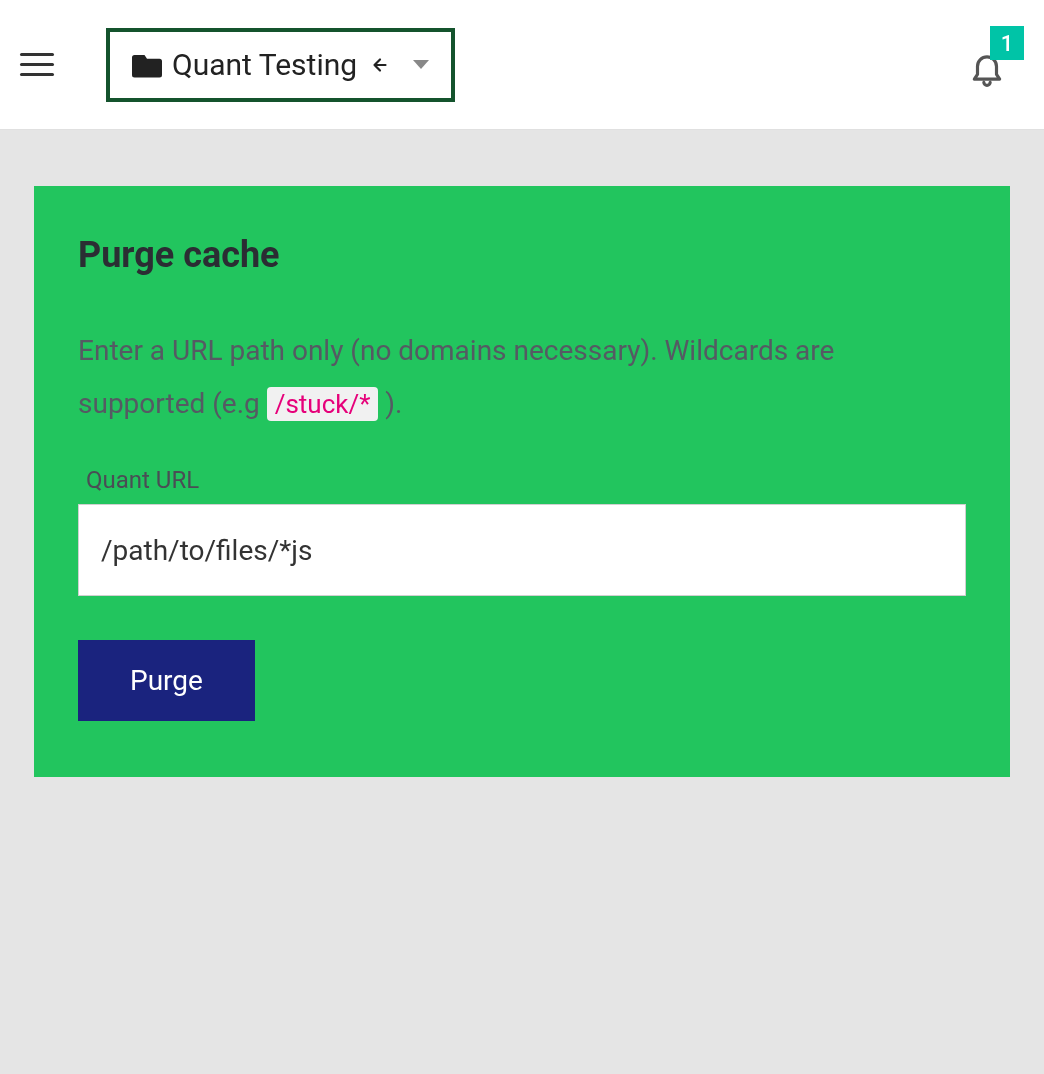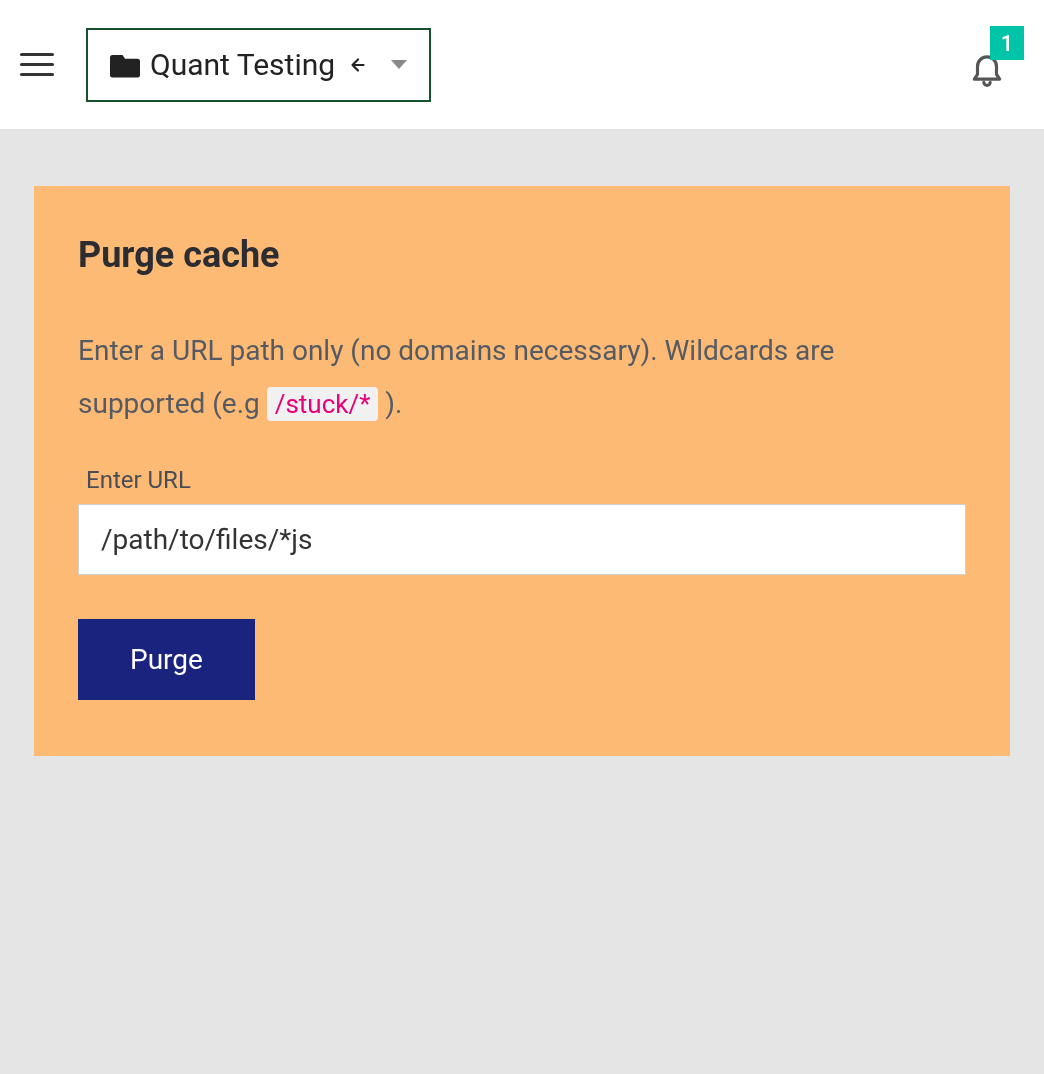--- a/index.html
+++ b/index.html
@@ -34,28 +34,29 @@
       margin-right: 26px;
     }
     .hamburger span {
       display: block;
       height: 3px;
       width: 34px;
       background: #333;
       border-radius: 2px;
     }
     .project-selector {
-      border: 2px solid #14532d;
+      border: 4px solid #14532d;
       height: 74px;
       display: flex;
       align-items: center;
       padding: 0 22px;
       cursor: pointer;
       gap: 10px;
       background: #fff;
+      margin-left: 20px;
     }
     .folder-icon svg { display: block; }
     .project-name {
       font-size: 30px;
       color: #222;
       font-weight: 400;
     }
     .arrow-left svg { display: block; }
     .caret {
       width: 0; height: 0;
@@ -82,21 +83,21 @@
       min-width: 34px;
       height: 34px;
       display: flex;
       align-items: center;
       justify-content: center;
     }
     .page-wrap {
       padding: 56px 34px;
     }
     .card {
-      background: #fdba74;
+      background: #22c55e;
       padding: 48px 44px 56px 44px;
     }
     .card-title {
       font-size: 36px;
       font-weight: 700;
       color: #2b2d33;
       margin-bottom: 48px;
     }
     .card-text {
       font-size: 28px;
@@ -114,21 +115,21 @@
     }
     .field-label {
       font-size: 24px;
       color: #4a4d55;
       margin-bottom: 10px;
       display: block;
       padding-left: 8px;
     }
     .text-input {
       width: 100%;
-      height: 71px;
+      height: 92px;
       border: 1px solid #d0d0d0;
       font-size: 28px;
       padding: 0 22px;
       color: #333;
       outline: none;
       font-family: inherit;
     }
     .purge-btn {
       margin-top: 44px;
       background: #1a237e;
@@ -178,20 +179,20 @@
 <div class="page-wrap">
   <div class="card">
     <h1 class="card-title">Purge cache</h1>
 
 
     <p class="card-text">
       <span>Enter a URL path only (no domains necessary). Wildcards are supported (e.g </span><span class="code-chip">/stuck/*</span><span> ).</span>
     </p>
 
 
-    <label class="field-label">Enter URL</label>
+    <label class="field-label">Quant URL</label>
     <input type="text" class="text-input" value="/path/to/files/*js" style="">
 
     <div>
       <button class="purge-btn">Purge</button>
     </div>
   </div>
 </div>
 
 </body></html>

